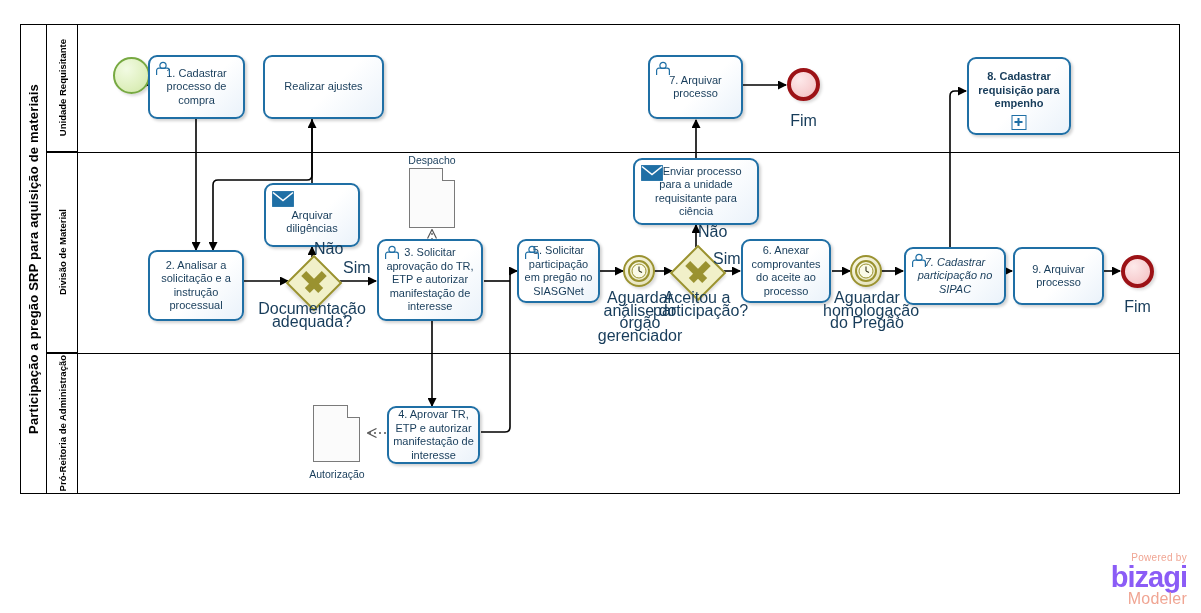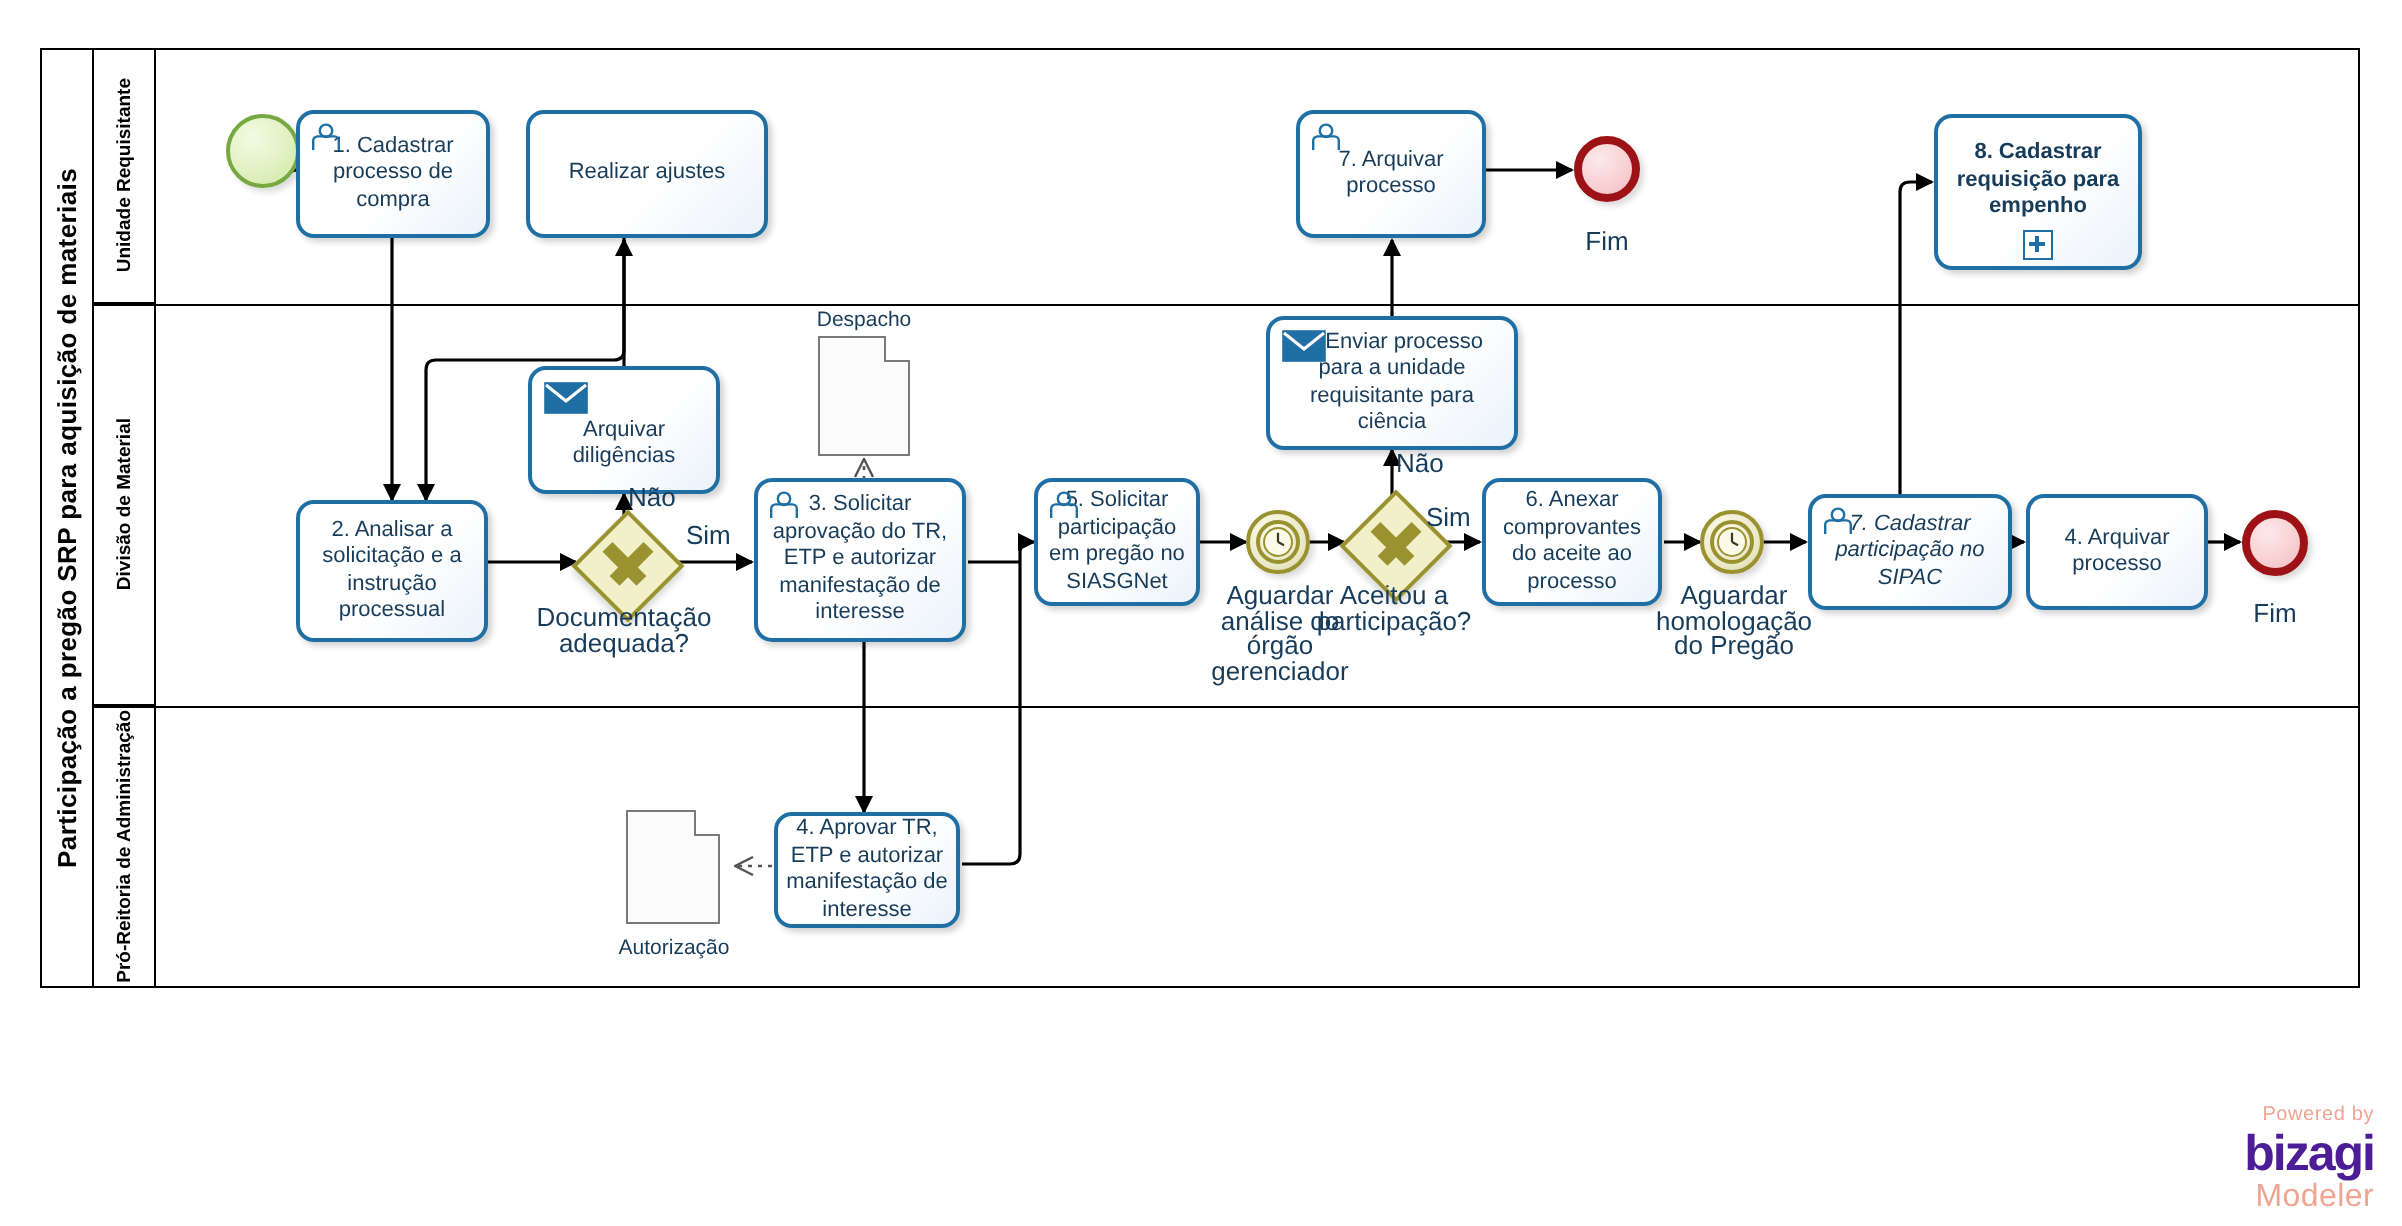--- a/index.html
+++ b/index.html
@@ -50,30 +50,30 @@
   .gw .x1{left:50%;top:4px;margin-left:-3.5px;width:7px;height:24px;}
   .gw .x2{top:50%;left:4px;margin-top:-3.5px;height:7px;width:24px;}
 
   
   .doc{position:absolute;border:1px solid #7a7a7a;background:#fbfbfb;box-sizing:border-box;}
   .doc .fold{position:absolute;right:-1px;top:-1px;width:12px;height:12px;background:#fff;
              border-left:1px solid #7a7a7a;border-bottom:1px solid #7a7a7a;}
   .doc-lbl{position:absolute;font-size:10.5px;color:#173c5a;text-align:center;white-space:nowrap;}
 
   
-  .flabel{position:absolute;font-size:13px;color:#173c5a;text-align:center;line-height:12.5px;}
+  .flabel{position:absolute;font-size:16px;color:#173c5a;text-align:center;line-height:12.5px;}
   .flabel.nowrap{white-space:nowrap;}
 
   
   #wires{position:absolute;left:0;top:0;width:1201px;height:613px;pointer-events:none;}
 
   
   .logo{position:absolute;right:14px;bottom:6px;text-align:right;line-height:1;}
   .logo .pw{font-size:10px;color:#f0a593;letter-spacing:.3px;}
-  .logo .bz{font-size:25px;color:#4c1d95;font-weight:bold;letter-spacing:-1px;line-height:28px;}
+  .logo .bz{font-size:29px;color:#8b5cf6;font-weight:bold;letter-spacing:-1px;line-height:28px;}
   .logo .md{font-size:16px;color:#f0a593;letter-spacing:.2px;}
 </style>
 </head>
 <body>
 
 <div id="stage">
 
   <div class="pool"></div>
 
   <div class="pool-title">
@@ -263,21 +263,21 @@
 
   <div class="node task" style="left:904px;top:247px;width:102px;height:58px;font-style:italic;">
     <svg class="tico" viewBox="0 0 16 15">
       <circle cx="8" cy="4.4" r="3.1" fill="none" stroke="#1f6fa5" stroke-width="1.2"></circle>
       <path d="M1.6,14 V9.4 a2.2,2.2 0 0 1 2.2,-2.2 h8.4 a2.2,2.2 0 0 1 2.2,2.2 V14" fill="none" stroke="#1f6fa5" stroke-width="1.2"></path>
     </svg>
     <span class="lbl">7. Cadastrar participação no SIPAC</span>
   </div>
 
   <div class="node task" style="left:1013px;top:247px;width:91px;height:58px;">
-    <span class="lbl">4. Arquivar processo</span>
+    <span class="lbl">9. Arquivar processo</span>
   </div>
 
   <div class="node ev ev-end" style="left:1121px;top:255px;width:33px;height:33px;"></div>
   <div class="flabel nowrap" style="left:1100px;top:301px;width:75px;">Fim</div>
 
   <div class="doc" style="left:409px;top:168px;width:46px;height:60px;">
     <span class="fold"></span>
   </div>
   <div class="doc-lbl" style="left:396px;top:154px;width:72px;">Despacho</div>
 

